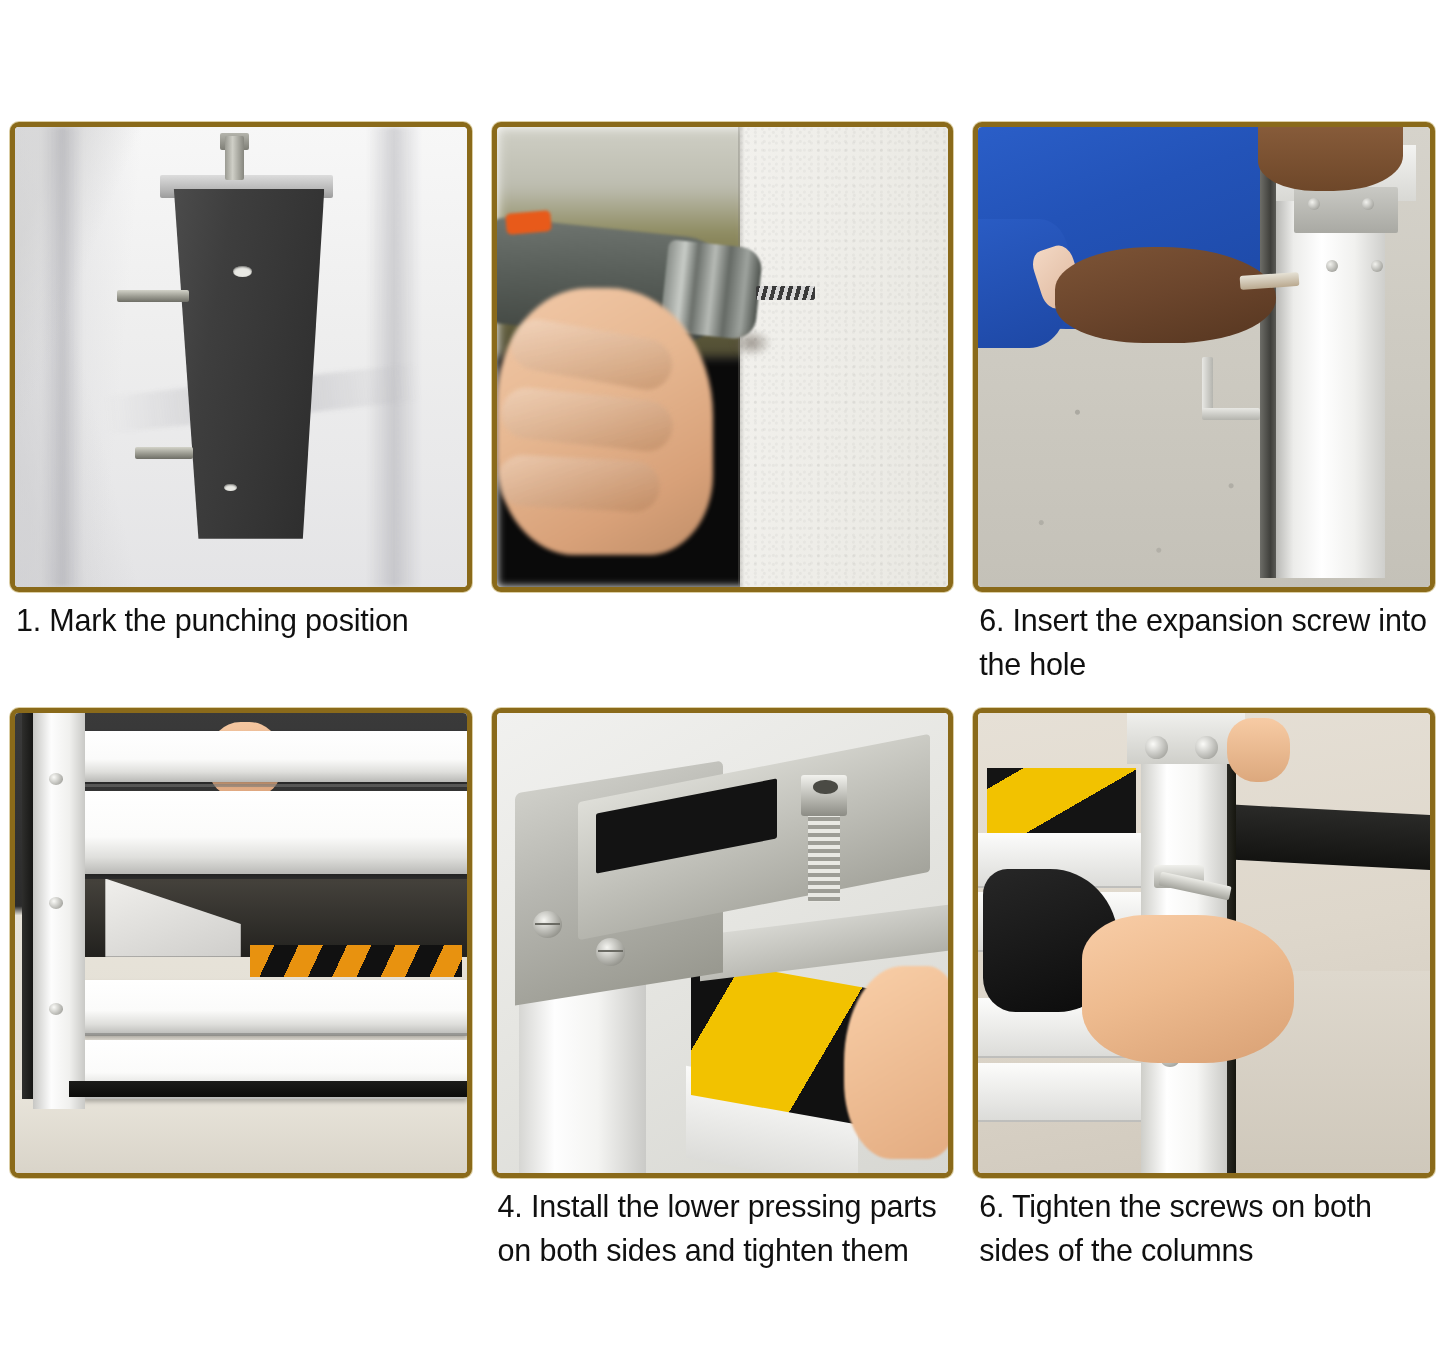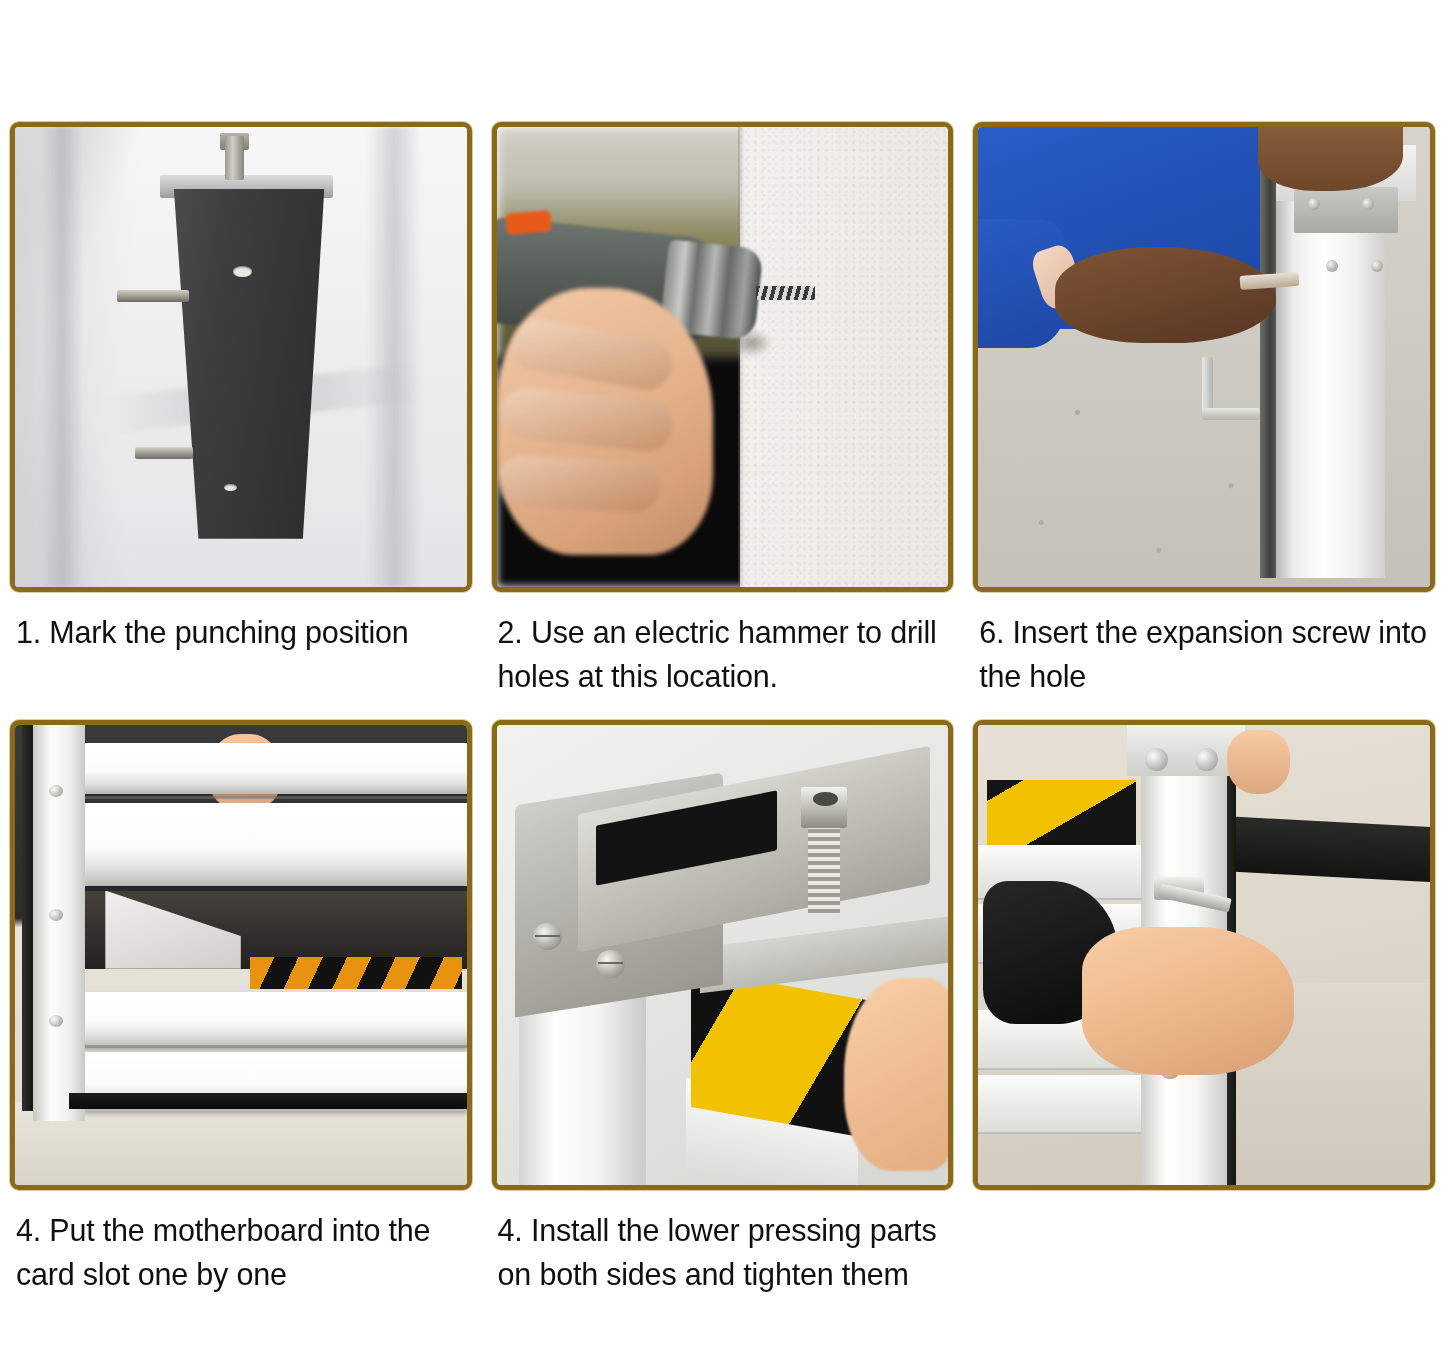--- a/index.html
+++ b/index.html
@@ -72,21 +72,21 @@
     overflow: hidden;
     box-shadow: 0 0 0 1px rgba(190,165,90,.55);
   }
   .photo {
     position: absolute;
     inset: 0;
     overflow: hidden;
   }
 
   .caption {
-    margin-top: 18px;
+    margin-top: 6px;
     font-family: "Liberation Sans", sans-serif;
     font-size: 30.5px;
     line-height: 44px;
     color: #101010;
     letter-spacing: -0.2px;
     padding-left: 6px;
     padding-right: 4px;
   }
 
   .row2 { margin-top: 22px; }
@@ -664,21 +664,20 @@
             <div class="p2-trigger"></div>
             <div class="p2-drill-chuck"></div>
             <div class="p2-bit"></div>
             <div class="p2-dust"></div>
             <div class="p2-hand"></div>
             <div class="p2-finger" style="left:3%;top:44%;width:36%;height:11%;transform:rotate(10deg);"></div>
             <div class="p2-finger" style="left:1%;top:58%;width:38%;height:11%;transform:rotate(6deg);"></div>
             <div class="p2-finger" style="left:0%;top:72%;width:36%;height:11%;transform:rotate(3deg);"></div>
           </div>
         </div>
-        <div class="caption">2. Use an electric hammer to drill holes at this location.</div>
       </div>
 
       <div class="cell">
         <div class="panel">
           <div class="photo">
             <div class="p3-floor"></div>
             <div class="p3-floor-spec"></div>
             <div class="p3-shirt"></div>
             <div class="p3-shirt2"></div>
             <div class="p3-post-dark"></div>
@@ -720,21 +719,20 @@
             <div class="p4-bar-line" style="top:15.5%;"></div>
             <div class="p4-bar-line" style="top:69.5%;"></div>
             <div class="p4-col-dark"></div>
             <div class="p4-col"></div>
             <div class="p4-col-screw" style="top:13%;"></div>
             <div class="p4-col-screw" style="top:40%;"></div>
             <div class="p4-col-screw" style="top:63%;"></div>
             <div class="p4-baseline"></div>
           </div>
         </div>
-        <div class="caption">4. Put the motherboard into the card slot one by one</div>
       </div>
 
       <div class="cell">
         <div class="panel">
           <div class="photo">
             <div class="p5-wall"></div>
             <div class="p5-col-edge"></div>
             <div class="p5-col"></div>
             <div class="p5-white-board"></div>
             <div class="p5-hazard"></div>
@@ -772,17 +770,18 @@
             <div class="p6-topscrew1"></div>
             <div class="p6-topscrew2"></div>
             <div class="p6-lock"></div>
             <div class="p6-wrench"></div>
             <div class="p6-lowscrew"></div>
             <div class="p6-sleeve"></div>
             <div class="p6-hand"></div>
             <div class="p6-hand-top"></div>
           </div>
         </div>
+        <div class="caption">6. Tighten the screws on both sides of the columns</div>
       </div>
 
     </div>
   </div>
 </div>
 
 </body></html>

